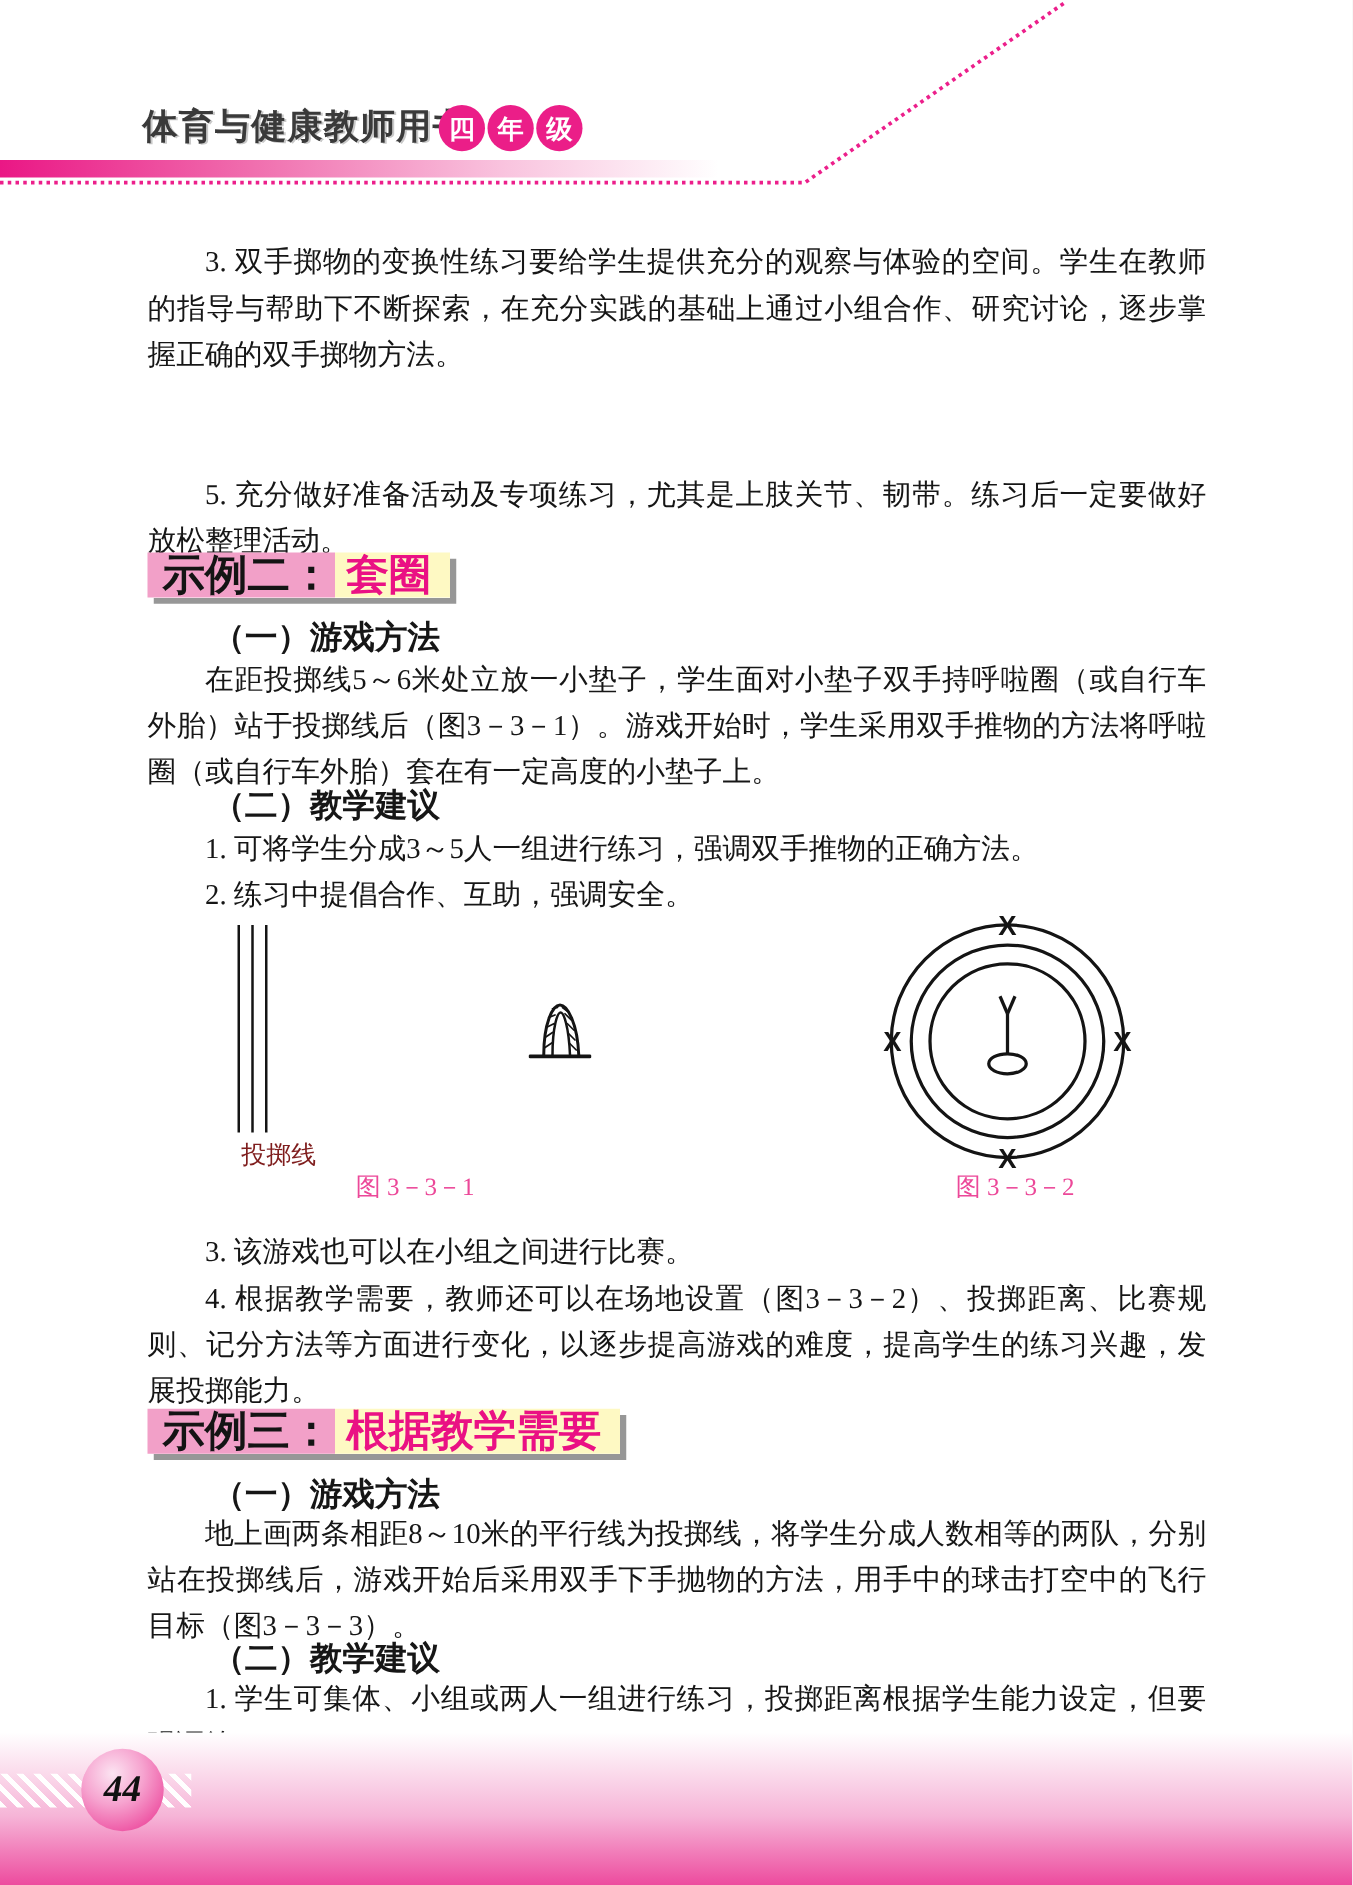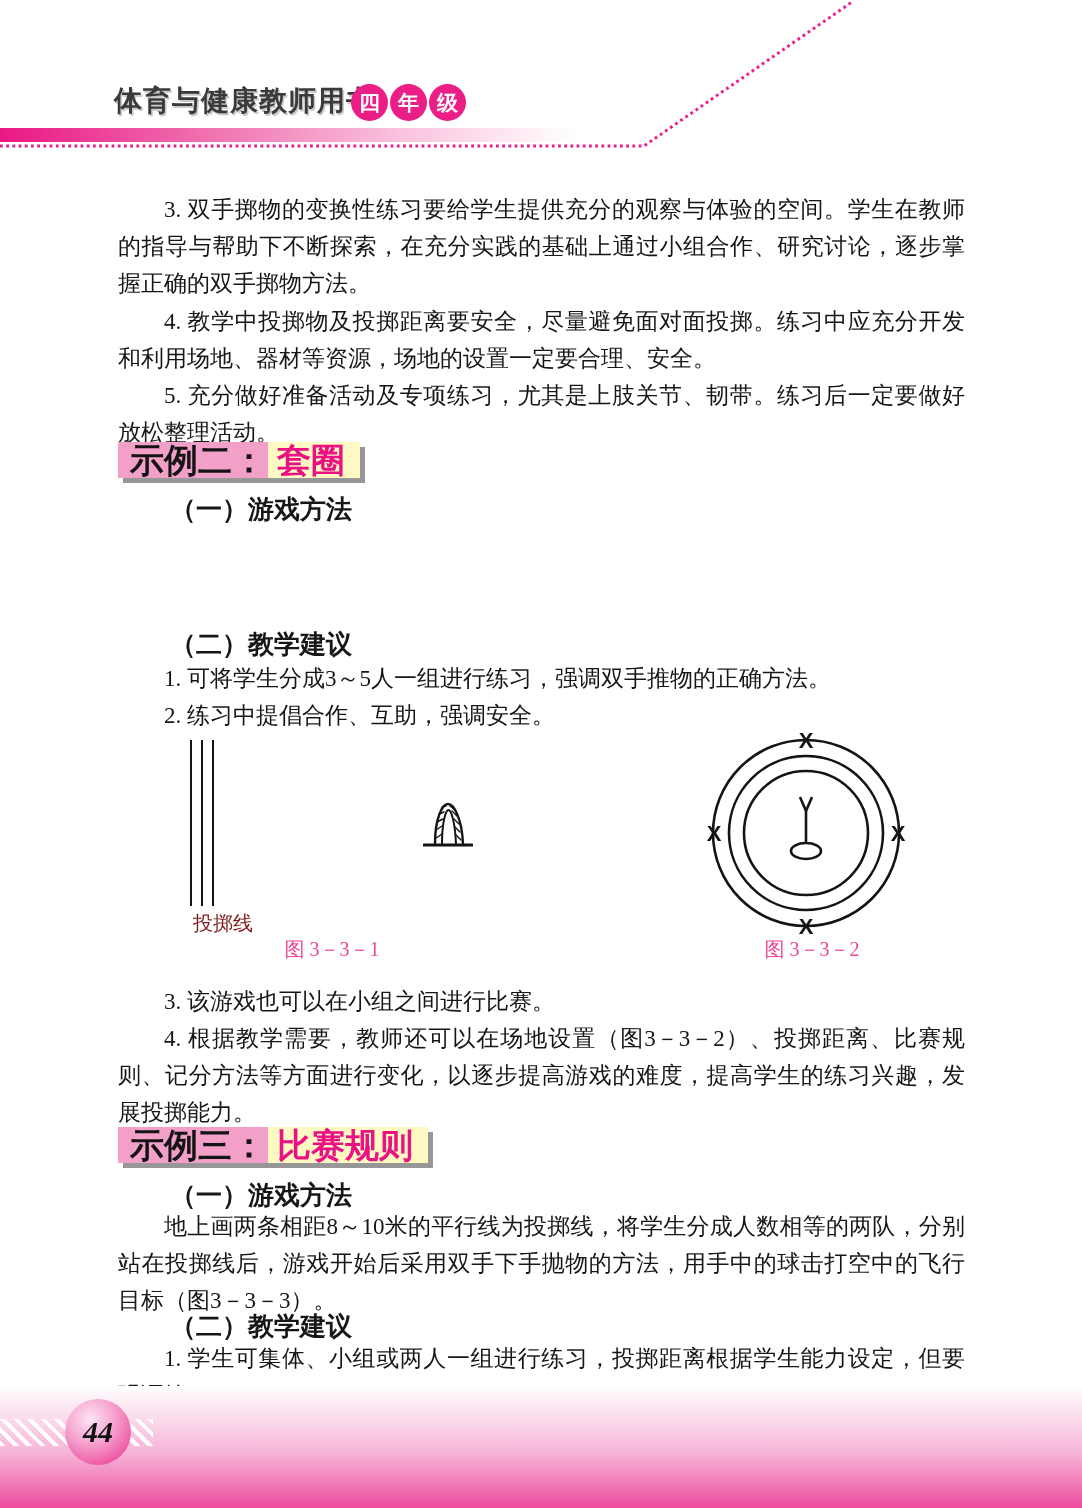--- a/index.html
+++ b/index.html
@@ -93,29 +93,29 @@
 
   <div class="grade-badge">
     <span class="coin">四</span>
     <span class="coin">年</span>
     <span class="coin">级</span>
   </div>
 
   <div class="header-bar"></div>
 
   <p class="t" style="top:191px">3. 双手掷物的变换性练习要给学生提供充分的观察与体验的空间。学生在教师的指导与帮助下不断探索，在充分实践的基础上通过小组合作、研究讨论，逐步掌握正确的双手掷物方法。</p>
-  <p class="t" style="top:303px">4. 教学中投掷物及投掷距离要安全，尽量避免面对面投掷。练习中应充分开发和利用场地、器材等资源，场地的设置一定要合理、安全。</p>
   <p class="t" style="top:377px">5. 充分做好准备活动及专项练习，尤其是上肢关节、韧带。练习后一定要做好放松整理活动。</p>
 
   <div class="section-tag" style="top:442px">
     <span class="tag-label">示例二：</span>
     <span class="tag-title">套圈</span>
   </div>
 
   <p class="hd" style="top:494px">（一）游戏方法</p>
+  <p class="t" style="top:525px">在距投掷线5～6米处立放一小垫子，学生面对小垫子双手持呼啦圈（或自行车外胎）站于投掷线后（图3－3－1）。游戏开始时，学生采用双手推物的方法将呼啦圈（或自行车外胎）套在有一定高度的小垫子上。</p>
   <p class="hd" style="top:629px">（二）教学建议</p>
   <p class="t" style="top:660px">1. 可将学生分成3～5人一组进行练习，强调双手推物的正确方法。</p>
   <p class="t" style="top:697px">2. 练习中提倡合作、互助，强调安全。</p>
 
   <div class="figure">
     <div class="vline" style="left:72px"></div>
     <div class="vline" style="left:83px"></div>
     <div class="vline" style="left:94px"></div>
     <div class="fig-label" style="left:55px;top:182px">投掷线</div>
 
@@ -158,21 +158,21 @@
     </svg>
 
     <div class="fig-caption" style="left:614px;top:208px">图 3－3－2</div>
   </div>
 
   <p class="t" style="top:983px">3. 该游戏也可以在小组之间进行比赛。</p>
   <p class="t" style="top:1020px">4. 根据教学需要，教师还可以在场地设置（图3－3－2）、投掷距离、比赛规则、记分方法等方面进行变化，以逐步提高游戏的难度，提高学生的练习兴趣，发展投掷能力。</p>
 
   <div class="section-tag" style="top:1127px">
     <span class="tag-label">示例三：</span>
-    <span class="tag-title">比赛规则</span>
+    <span class="tag-title">根据教学需要</span>
   </div>
 
   <p class="hd" style="top:1180px">（一）游戏方法</p>
   <p class="t" style="top:1208px">地上画两条相距8～10米的平行线为投掷线，将学生分成人数相等的两队，分别站在投掷线后，游戏开始后采用双手下手抛物的方法，用手中的球击打空中的飞行目标（图3－3－3）。</p>
   <p class="hd" style="top:1311px">（二）教学建议</p>
   <p class="t" style="top:1340px">1. 学生可集体、小组或两人一组进行练习，投掷距离根据学生能力设定，但要强调练</p>
 
   <div class="footer">
     <div class="stripes"></div>
     <div class="page-ball">

